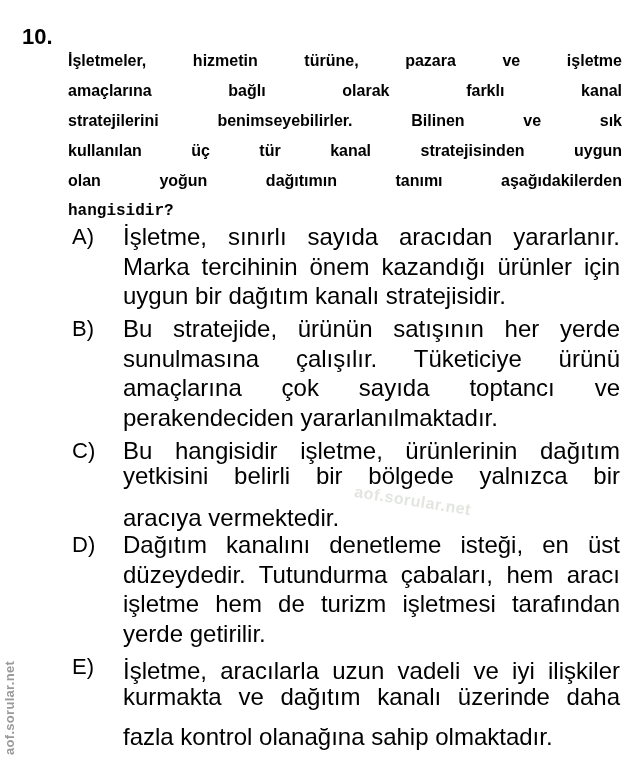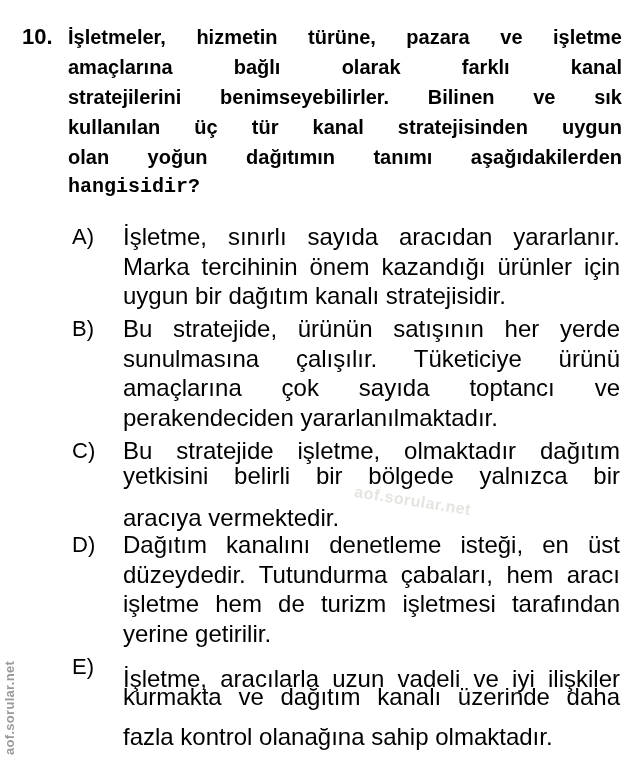--- a/index.html
+++ b/index.html
@@ -27,25 +27,26 @@
       top: 0;
       font-weight: bold;
       font-size: 22px;
       line-height: 30px;
     }
     .q-line {
       position: absolute;
       left: 46px;
       width: 554px;
       font-weight: bold;
-      font-size: 20px;
+      font-size: 16px;
       line-height: 30px;
       white-space: nowrap;
       text-align: justify;
       text-align-last: justify;
+      margin-top: 24px;
     }
     .q-line.last {
       text-align-last: left;
       font-family: Liberation Mono, monospace;
     }
     .option {
       position: absolute;
       left: 72px;
       width: 548px;
     }
@@ -117,34 +118,34 @@
 <div class="option" style="top:314px">
   <span class="opt-letter">B)</span>
   <div class="opt-line" style="top:0px">Bu stratejide, ürünün satışının her yerde</div>
   <div class="opt-line" style="top:29.6px">sunulmasına çalışılır. Tüketiciye ürünü</div>
   <div class="opt-line" style="top:59.2px">amaçlarına çok sayıda toptancı ve</div>
   <div class="opt-line last" style="top:88.8px">perakendeciden yararlanılmaktadır.</div>
 </div>
 
 <div class="option" style="top:436px">
   <span class="opt-letter">C)</span>
-  <div class="opt-line" style="top:0px">Bu stratejide işletme, olmaktadır dağıtım</div>
+  <div class="opt-line" style="top:0px">Bu hangisidir işletme, ürünlerinin dağıtım</div>
   <div class="opt-line" style="top:25px">yetkisini belirli bir bölgede yalnızca bir</div>
   <div class="opt-line last" style="top:67px">aracıya vermektedir.</div>
 </div>
 
 <div class="option" style="top:530px">
   <span class="opt-letter">D)</span>
   <div class="opt-line" style="top:0px">Dağıtım kanalını denetleme isteği, en üst</div>
   <div class="opt-line" style="top:29.6px">düzeydedir. Tutundurma çabaları, hem aracı</div>
   <div class="opt-line" style="top:59.2px">işletme hem de turizm işletmesi tarafından</div>
-  <div class="opt-line last" style="top:88.8px">yerine getirilir.</div>
+  <div class="opt-line last" style="top:88.8px">yerde getirilir.</div>
 </div>
 
 <div class="option" style="top:652px">
   <span class="opt-letter">E)</span>
-  <div class="opt-line" style="top:12px">İşletme, aracılarla uzun vadeli ve iyi ilişkiler</div>
+  <div class="opt-line" style="top:4px">İşletme, aracılarla uzun vadeli ve iyi ilişkiler</div>
   <div class="opt-line" style="top:29.6px">kurmakta ve dağıtım kanalı üzerinde daha</div>
   <div class="opt-line last" style="top:70px">fazla kontrol olanağına sahip olmaktadır.</div>
 </div>
 
 <div class="watermark-diag">aof.sorular.net</div>
 <div class="watermark-side">aof.sorular.net</div>
 
 </body></html>

